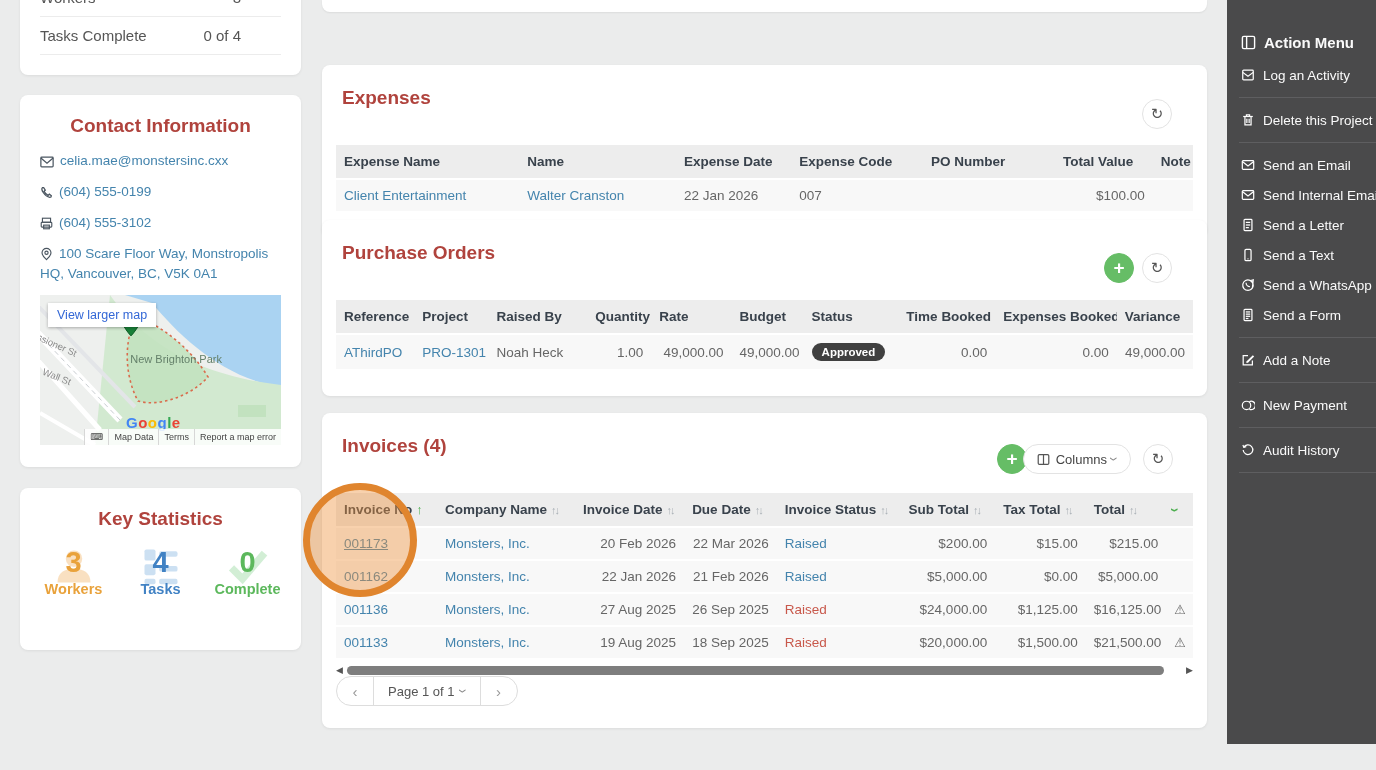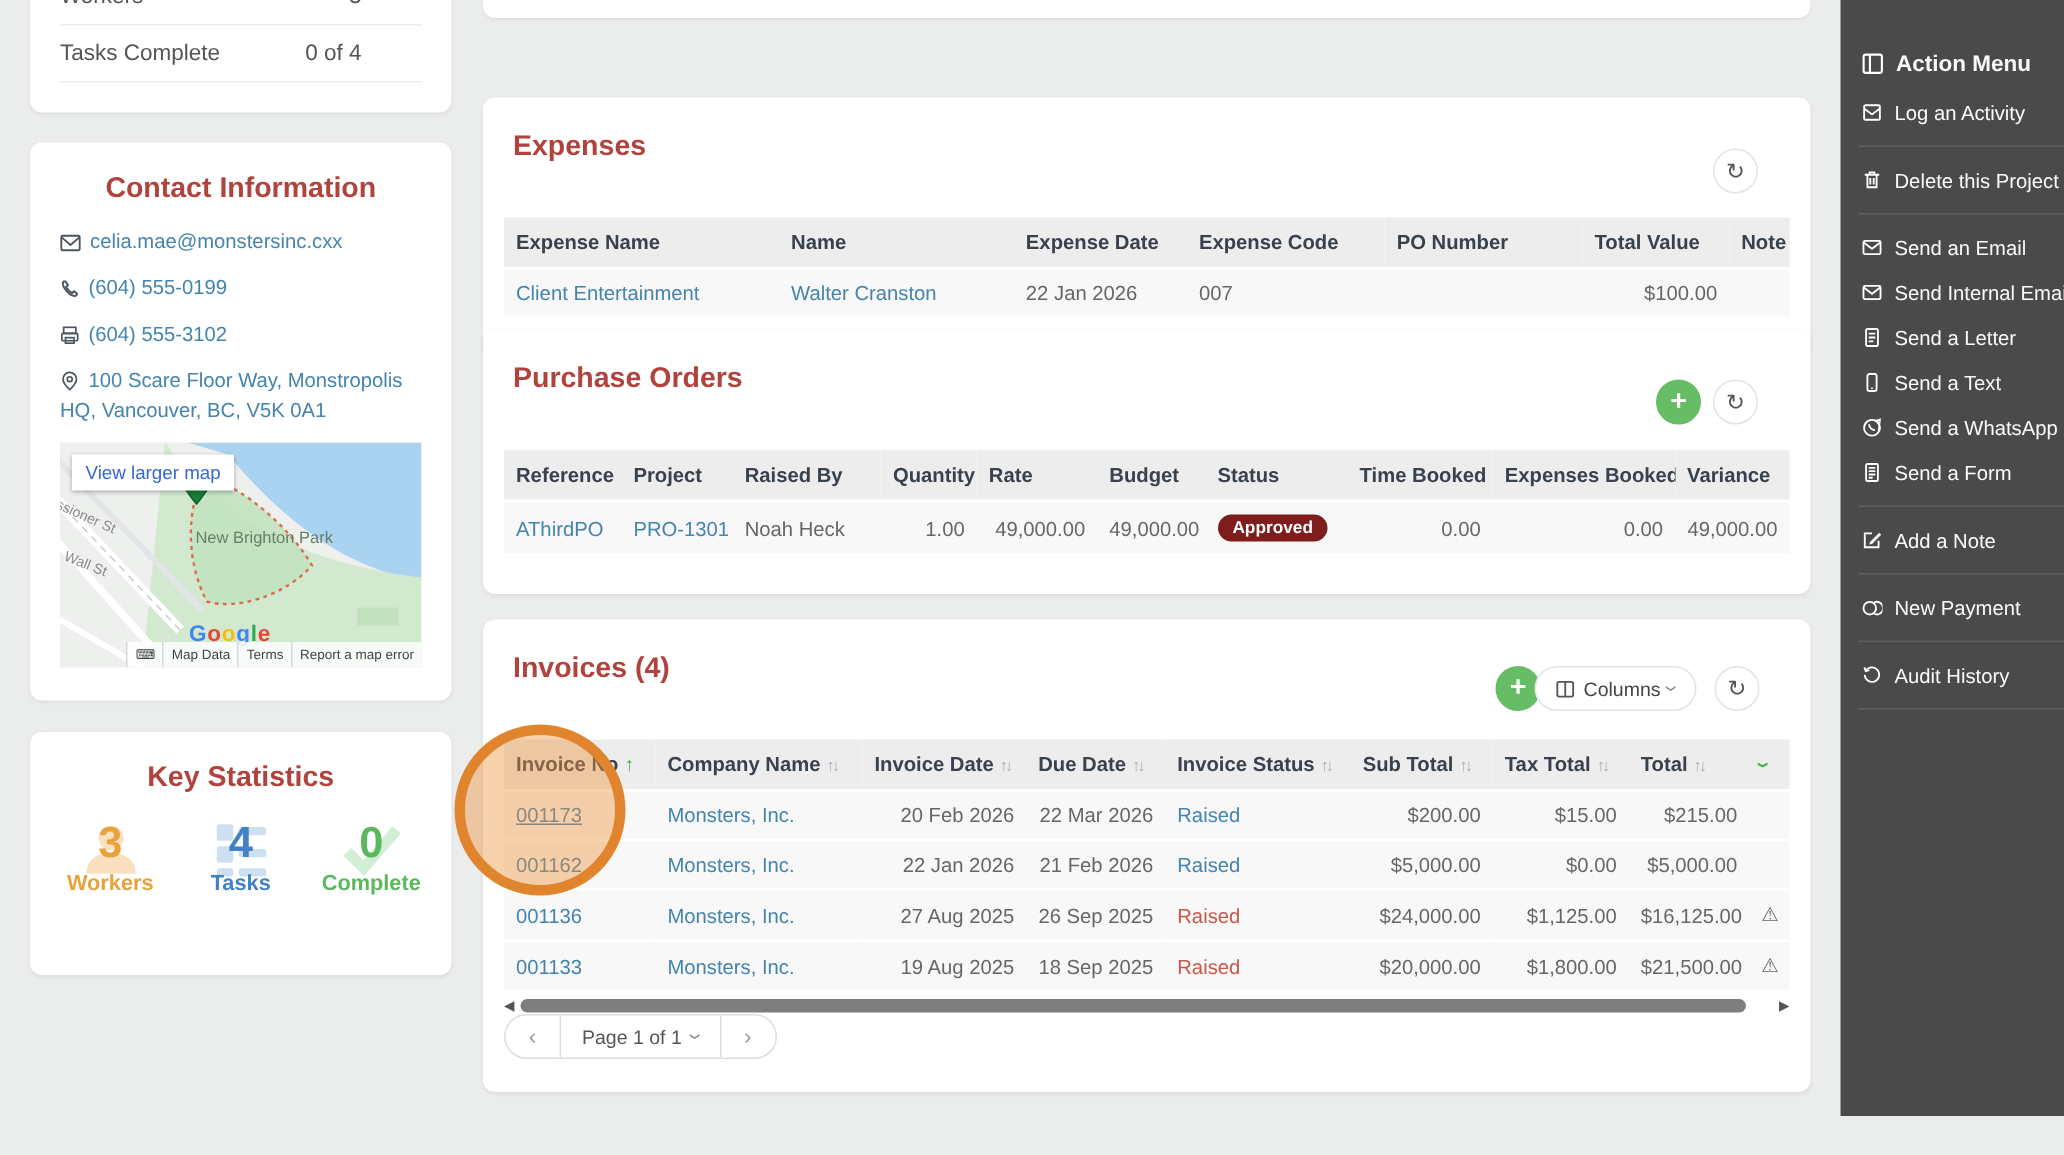--- a/index.html
+++ b/index.html
@@ -68,21 +68,21 @@
   .caret { display:inline-block; transform:rotate(90deg) scaleY(1.4); color:#888; font-size:12px; }
 
   table.grid { width:calc(100% - 28px); margin:78px 14px 0; border-collapse:separate; border-spacing:0 2px;
                font-size:13.5px; table-layout:fixed; }
   .grid th { background:#ededed; color:#39424c; font-weight:600; text-align:left;
              padding:9px 8px; white-space:nowrap; overflow:hidden; }
   .grid td { background:#f8f8f8; color:#666; padding:8px 8px; white-space:nowrap; overflow:hidden; }
   .r { text-align:right; }
   .lnk { color:#4484ad; text-decoration:none; cursor:pointer; }
   .u { text-decoration:underline; }
-  .pill-ok { display:inline-block; background:#7f1d1d; color:#fff; font-size:11.5px; font-weight:600;
+  .pill-ok { display:inline-block; background:#404040; color:#fff; font-size:11.5px; font-weight:600;
              padding:3px 10px; border-radius:11px; }
   .txt-green { color:#7cc487; } .txt-red { color:#c8584b; } .txt-lgreen { color:#8ecf97; }
   .sort { color:#a9b0b6; font-size:11px; letter-spacing:-2px; margin-left:4px; }
   .sort-active { color:#4cae4f; font-size:13px; font-weight:bold; margin-left:4px; }
   .hdr-caret { color:#4cae4f; }
   .warn { color:#c8584b; font-size:13px; }
 
   .hscroll { position:absolute; left:14px; right:14px; top:251px; height:12px; display:flex; align-items:center; }
   .hscroll .arrow { color:#555; font-size:9px; line-height:12px; }
   .hscroll .thumb { height:9px; background:#7e7e7e; border-radius:5px; flex:1; margin:0 22px 0 4px; }
@@ -375,21 +375,21 @@
           <td class="r">$16,125.00</td>
           <td class="warn">⚠</td>
         </tr>
         <tr>
           <td><span class="lnk">001133</span></td>
           <td><span class="lnk">Monsters, Inc.</span></td>
           <td class="r">19 Aug 2025</td>
           <td class="r txt-red">18 Sep 2025</td>
           <td><span class="txt-red">Raised</span></td>
           <td class="r">$20,000.00</td>
-          <td class="r">$1,800.00</td>
+          <td class="r">$1,500.00</td>
           <td class="r">$21,500.00</td>
           <td class="warn">⚠</td>
         </tr>
       </tbody>
     </table>
 
     <div class="hscroll">
       <span class="arrow">◀</span>
       <div class="thumb"></div>
       <span class="arrow">▶</span>

